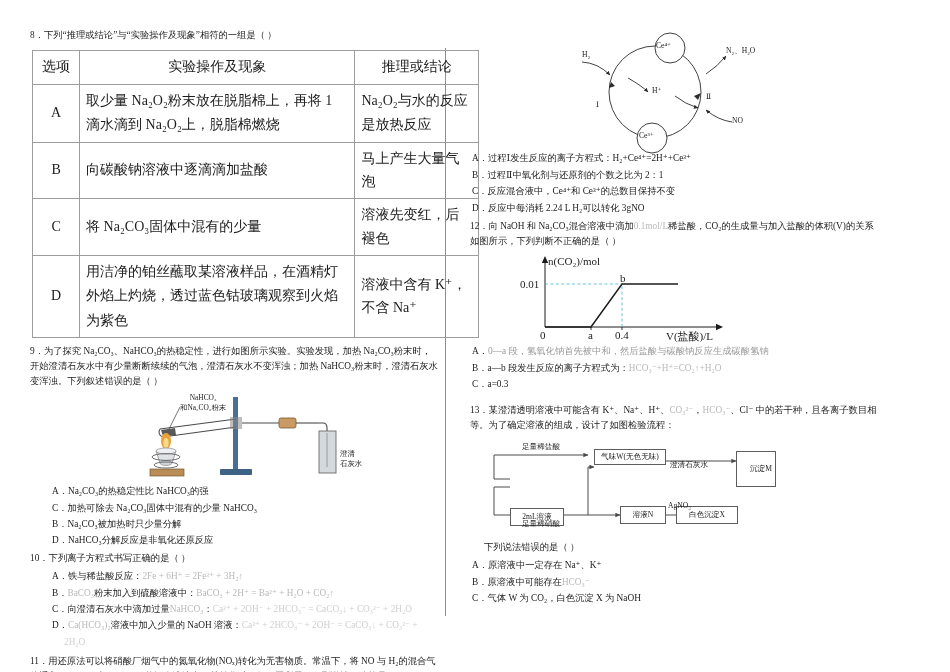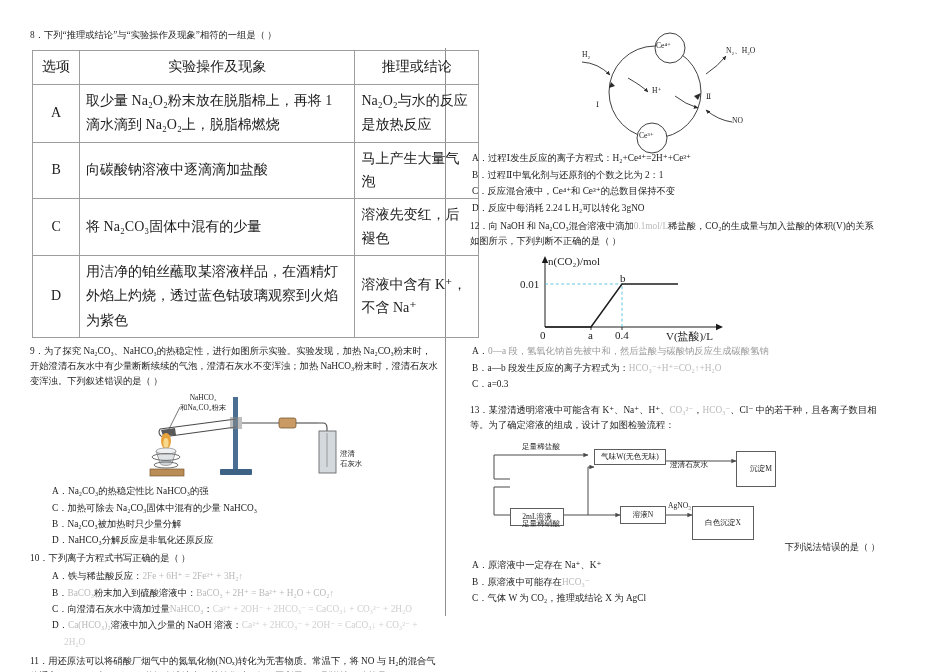--- a/index.html
+++ b/index.html
@@ -292,33 +292,33 @@
         <path d="M118,78 L150,78" fill="none" stroke="#4a4a4a" stroke-width="1" marker-end="url(#ah2)"></path>
 
         <path d="M196,24 L266,24" fill="none" stroke="#4a4a4a" stroke-width="1" marker-end="url(#ah2)"></path>
 
         <path d="M196,78 L222,78" fill="none" stroke="#4a4a4a" stroke-width="1" marker-end="url(#ah2)"></path>
       </svg>
       <div class="box" style="left:40px;top:33px;width:54px;height:18px;margin-top:38px;">2mL溶液</div>
       <div class="box" style="left:124px;top:12px;width:72px;height:16px;">气味W(无色无味)</div>
       <div class="box" style="left:266px;top:14px;width:40px;height:36px;padding-left:12px;">沉淀M</div>
       <div class="box" style="left:150px;top:69px;width:46px;height:18px;">溶液N</div>
-      <div class="box" style="left:222px;top:69px;width:62px;height:34px;">白色沉淀X</div>
+      <div class="box" style="left:206px;top:69px;width:62px;height:18px;">白色沉淀X</div>
       <div class="lbl" style="left:52px;top:5px;">足量稀盐酸</div>
       <div class="lbl" style="left:52px;top:82px;">足量稀硝酸</div>
       <div class="lbl" style="left:200px;top:10px;margin-top:13px;">澄清石灰水</div>
       <div class="lbl" style="left:198px;top:64px;">AgNO₃</div>
     </div>
 
-    <div class="q" style="padding-left:14px;text-align:right;">下列说法错误的是（    ）</div>
+    <div class="q" style="padding-left:14px;">下列说法错误的是（    ）</div>
 
     <div class="opt-r">
       <span>A．</span><span>原溶液中一定存在 Na⁺、K⁺</span>
     </div>
     <div class="opt-r">
       <span>B．</span><span>原溶液中可能存在</span><span class="faded">HCO₃⁻</span>
     </div>
     <div class="opt-r">
-      <span>C．</span><span>气体 W 为 CO₂，推理或结论 X 为 AgCl</span>
+      <span>C．</span><span>气体 W 为 CO₂，白色沉淀 X 为 NaOH</span>
     </div>
 
   </div>
 </div>
 
 </body></html>

